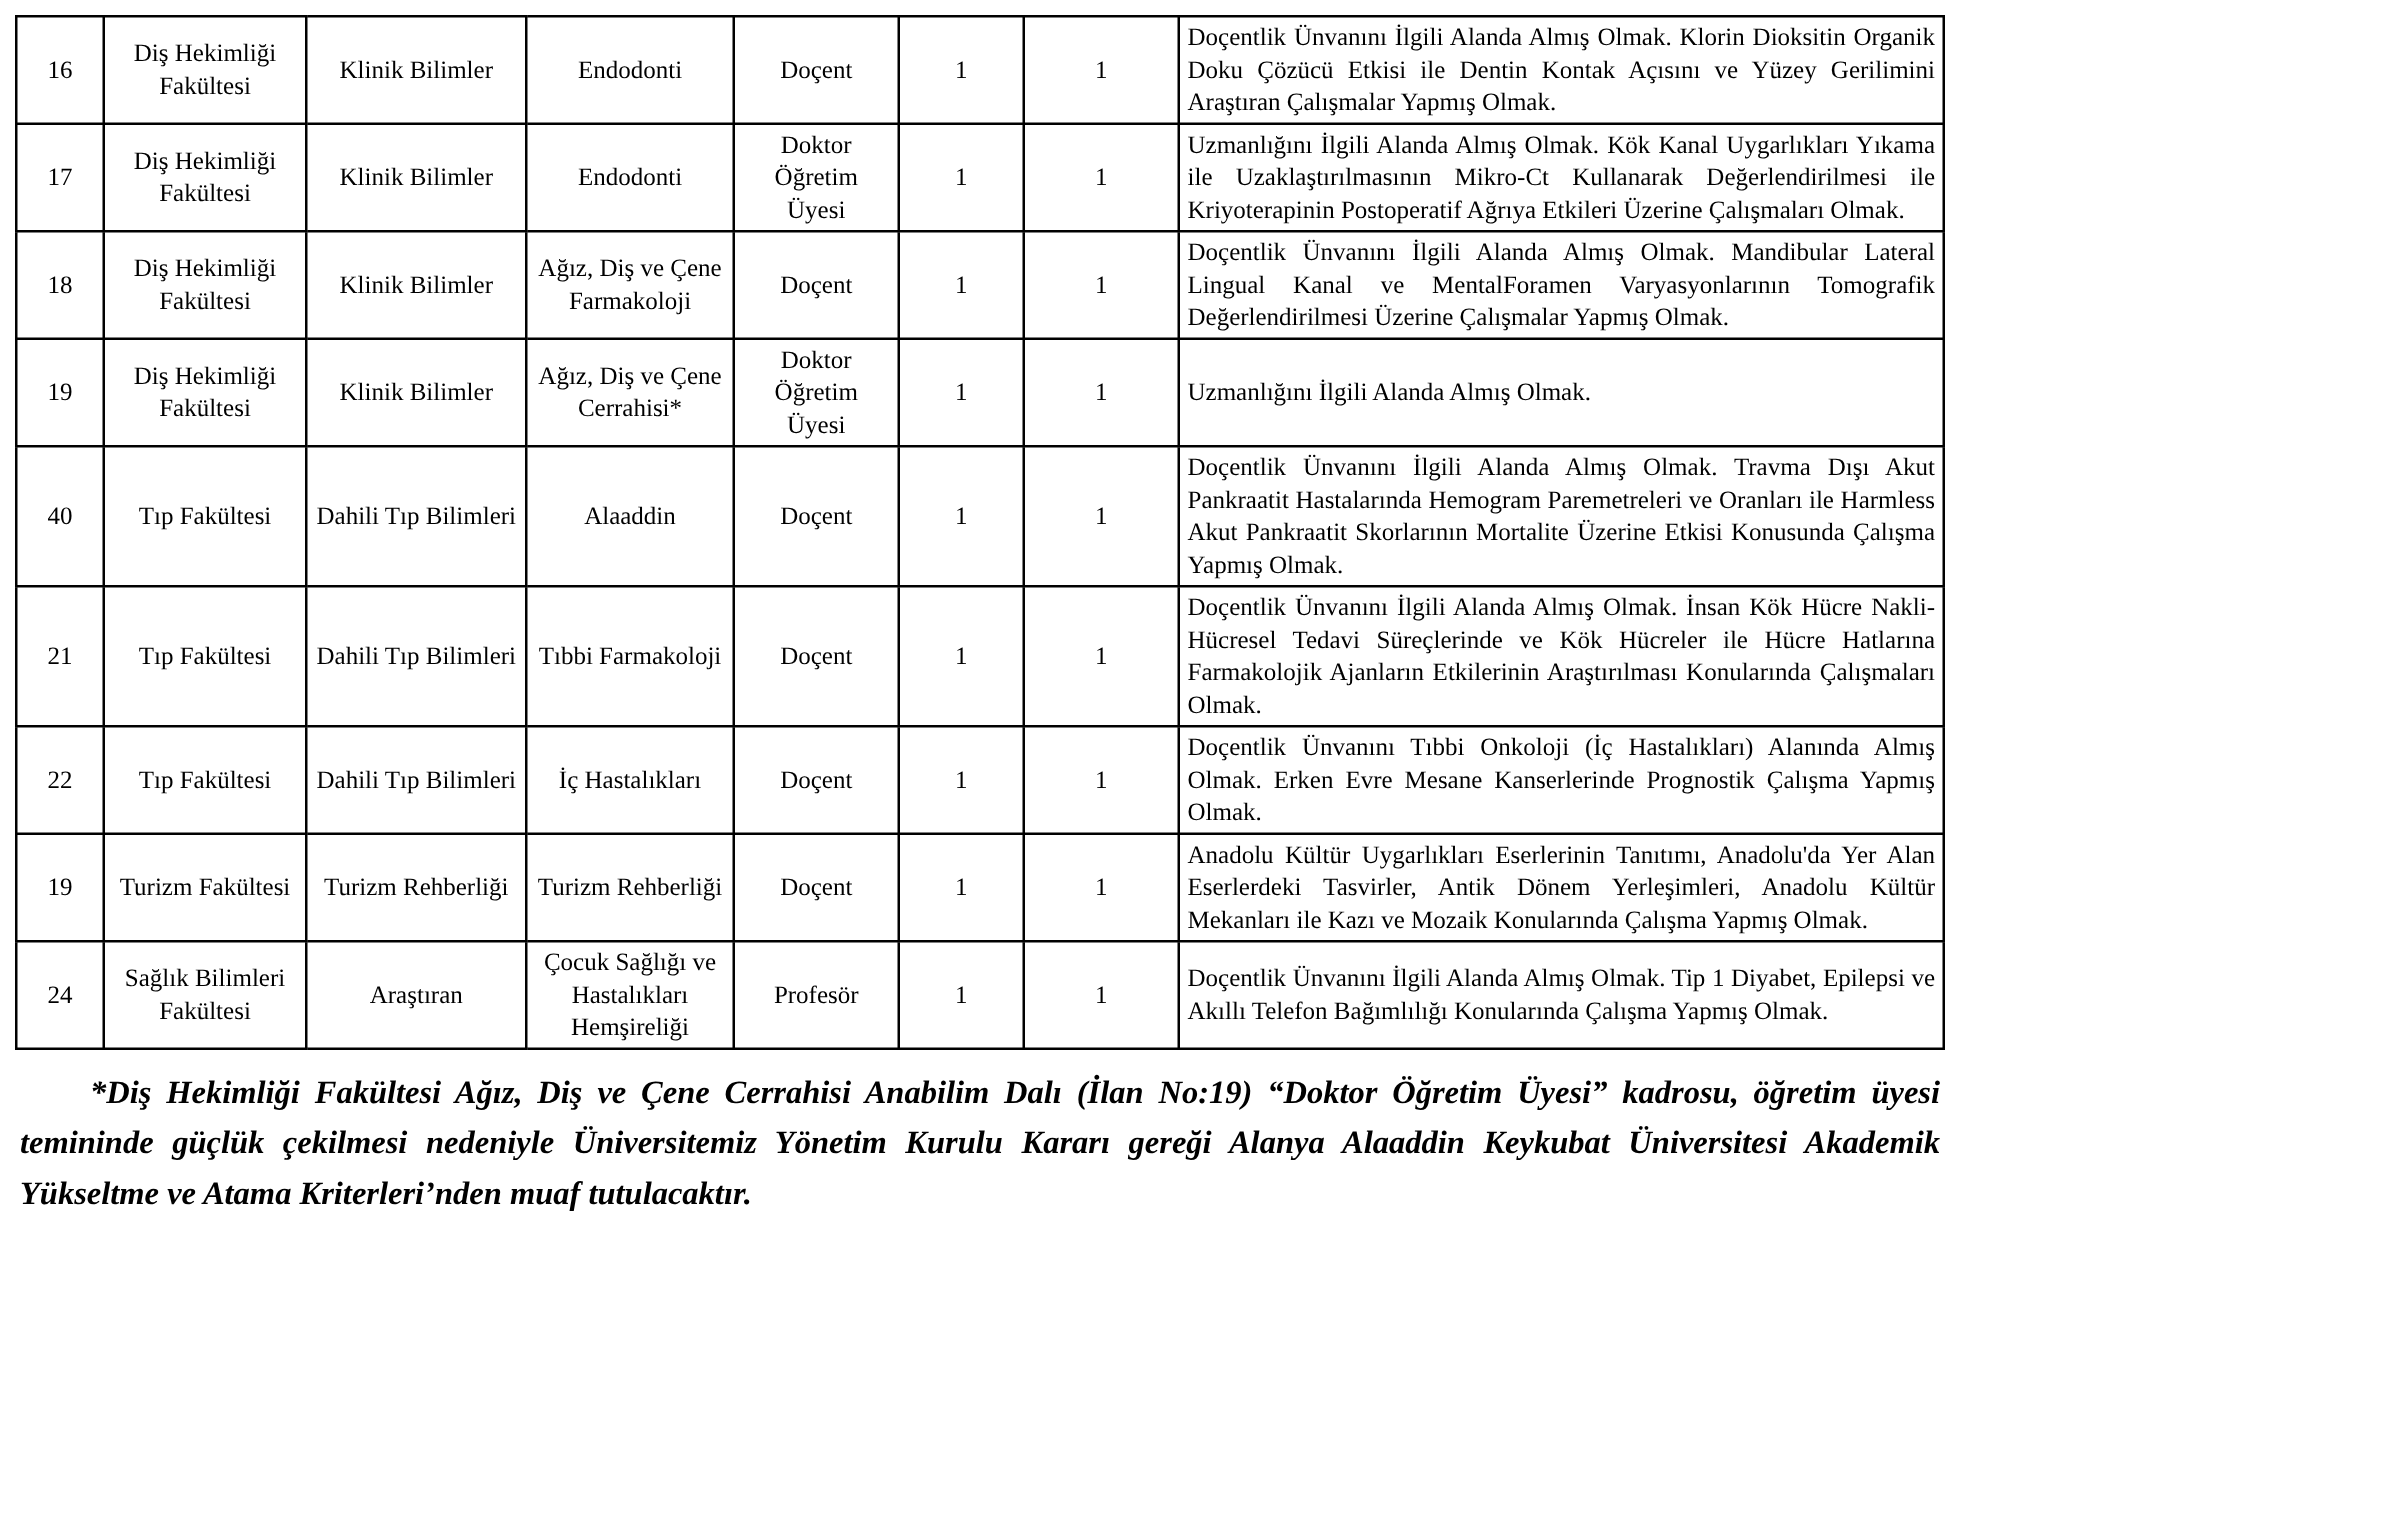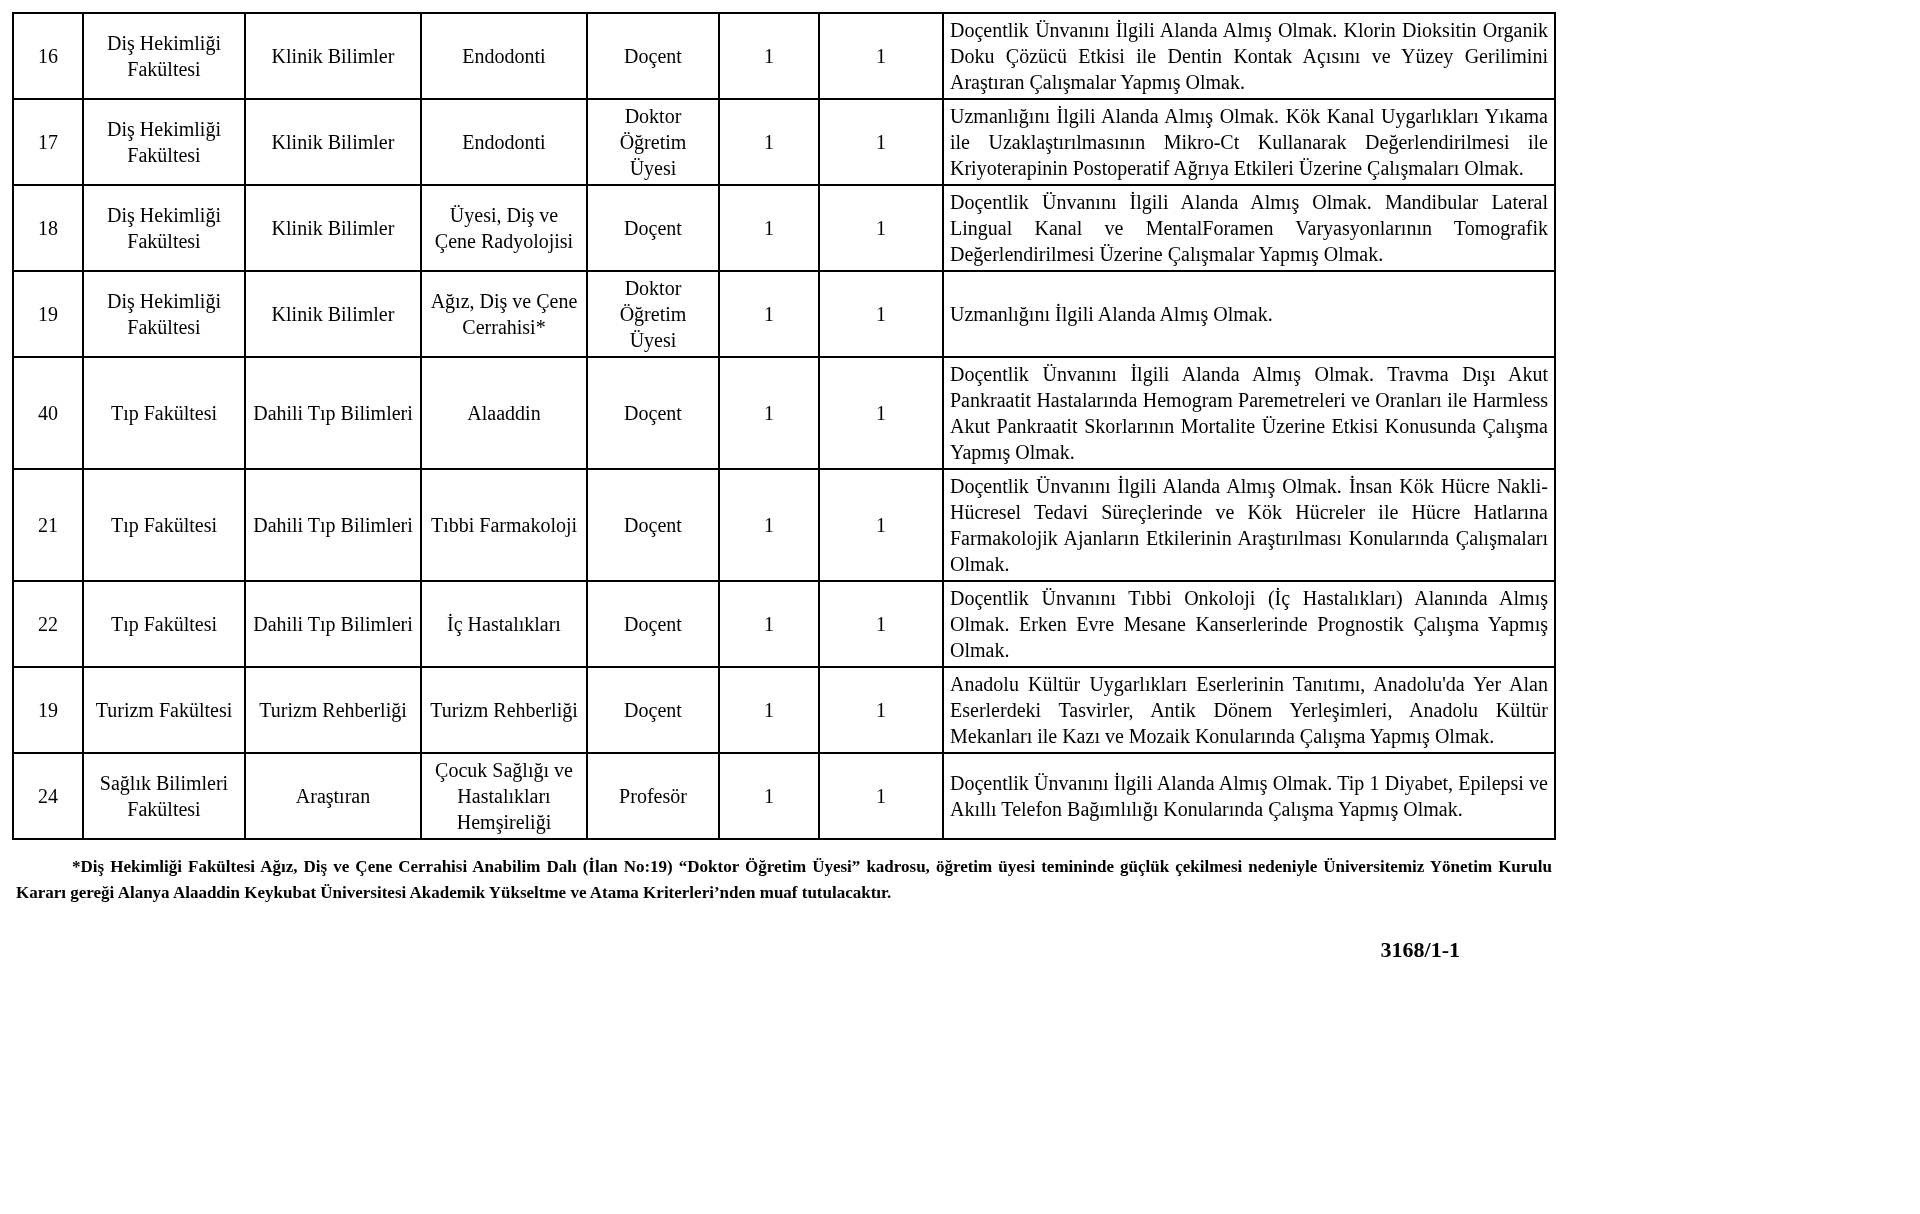--- a/index.html
+++ b/index.html
@@ -30,25 +30,26 @@
     word-wrap: break-word;
   }
   td.c-center { text-align: center; }
   td.c-desc {
     text-align: justify;
     padding: 3px 9px;
   }
   .footnote {
     width: 1536px;
     margin: 14px 0 0 4px;
-    font-size: 17px;
+    font-size: 26px;
     font-weight: 600;
     line-height: 1.55;
     text-align: justify;
     text-indent: 56px;
+    font-style: italic;
   }
   .doc-number {
     width: 1536px;
     margin-top: 30px;
     padding-right: 88px;
     text-align: right;
     font-size: 22px;
     font-weight: 700;
   }
 </style>
@@ -86,21 +87,21 @@
         <td class="c-center">Endodonti</td>
         <td class="c-center">Doktor Öğretim Üyesi</td>
         <td class="c-center">1</td>
         <td class="c-center">1</td>
         <td class="c-desc">Uzmanlığını İlgili Alanda Almış Olmak. Kök Kanal Uygarlıkları Yıkama ile Uzaklaştırılmasının Mikro-Ct Kullanarak Değerlendirilmesi ile Kriyoterapinin Postoperatif Ağrıya Etkileri Üzerine Çalışmaları Olmak.</td>
       </tr>
       <tr>
         <td class="c-center">18</td>
         <td class="c-center">Diş Hekimliği Fakültesi</td>
         <td class="c-center">Klinik Bilimler</td>
-        <td class="c-center">Üyesi, Diş ve Çene Radyolojisi</td>
+        <td class="c-center">Ağız, Diş ve Çene Farmakoloji</td>
         <td class="c-center">Doçent</td>
         <td class="c-center">1</td>
         <td class="c-center">1</td>
         <td class="c-desc">Doçentlik Ünvanını İlgili Alanda Almış Olmak. Mandibular Lateral Lingual Kanal ve MentalForamen Varyasyonlarının Tomografik Değerlendirilmesi Üzerine Çalışmalar Yapmış Olmak.</td>
       </tr>
       <tr>
         <td class="c-center">19</td>
         <td class="c-center">Diş Hekimliği Fakültesi</td>
         <td class="c-center">Klinik Bilimler</td>
         <td class="c-center">Ağız, Diş ve Çene Cerrahisi*</td>
@@ -157,15 +158,14 @@
         <td class="c-center">Profesör</td>
         <td class="c-center">1</td>
         <td class="c-center">1</td>
         <td class="c-desc">Doçentlik Ünvanını İlgili Alanda Almış Olmak. Tip 1 Diyabet, Epilepsi ve Akıllı Telefon Bağımlılığı Konularında Çalışma Yapmış Olmak.</td>
       </tr>
     </tbody>
   </table>
 
   <p class="footnote">*Diş Hekimliği Fakültesi Ağız, Diş ve Çene Cerrahisi Anabilim Dalı (İlan No:19) “Doktor Öğretim Üyesi” kadrosu, öğretim üyesi temininde güçlük çekilmesi nedeniyle Üniversitemiz Yönetim Kurulu Kararı gereği Alanya Alaaddin Keykubat Üniversitesi Akademik Yükseltme ve Atama Kriterleri’nden muaf tutulacaktır.</p>
 
-  <div class="doc-number">3168/1-1</div>
 
 </div>
 
 </body></html>

